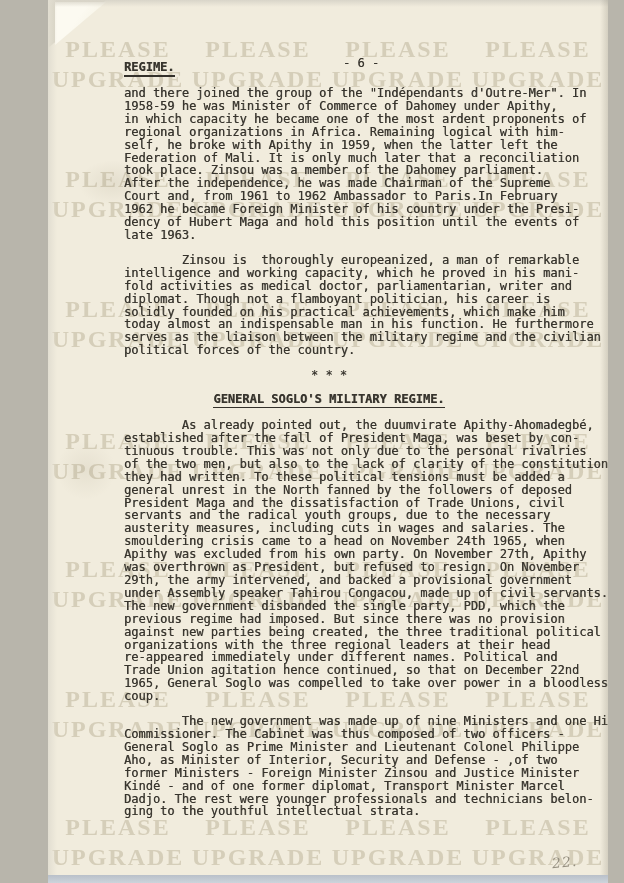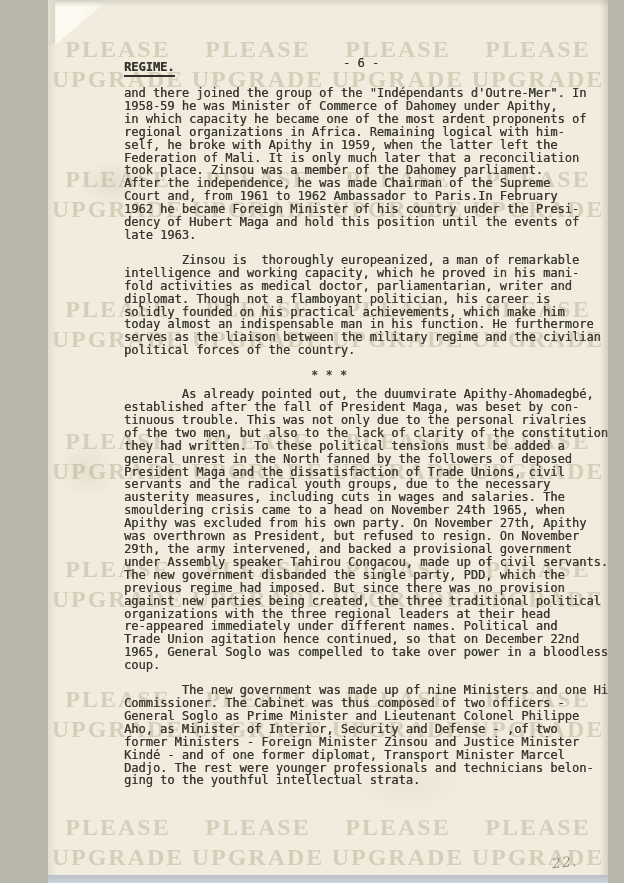--- a/index.html
+++ b/index.html
@@ -162,20 +162,21 @@
 late 1963.</pre>
         <pre class="para typed">        Zinsou is  thoroughly europeanized, a man of remarkable
 intelligence and working capacity, which he proved in his mani-
 fold activities as medical doctor, parliamentarian, writer and
 diplomat. Though not a flamboyant politician, his career is
 solidly founded on his practical achievements, which make him
 today almost an indispensable man in his function. He furthermore
 serves as the liaison between the military regime and the civilian
 political forces of the country.</pre>
         <div class="separator typed">*  *  *</div>
+        <div class="heading-wrap"><span class="section-heading typed">GENERAL SOGLO'S MILITARY REGIME.</span></div>
         <pre class="para typed">        As already pointed out, the duumvirate Apithy-Ahomadegbé,
 established after the fall of President Maga, was beset by con-
 tinuous trouble. This was not only due to the personal rivalries
 of the two men, but also to the lack of clarity of the constitution
 they had written. To these political tensions must be added a
 general unrest in the North fanned by the followers of deposed
 President Maga and the dissatisfaction of Trade Unions, civil
 servants and the radical youth groups, due to the necessary
 austerity measures, including cuts in wages and salaries. The
 smouldering crisis came to a head on November 24th 1965, when

